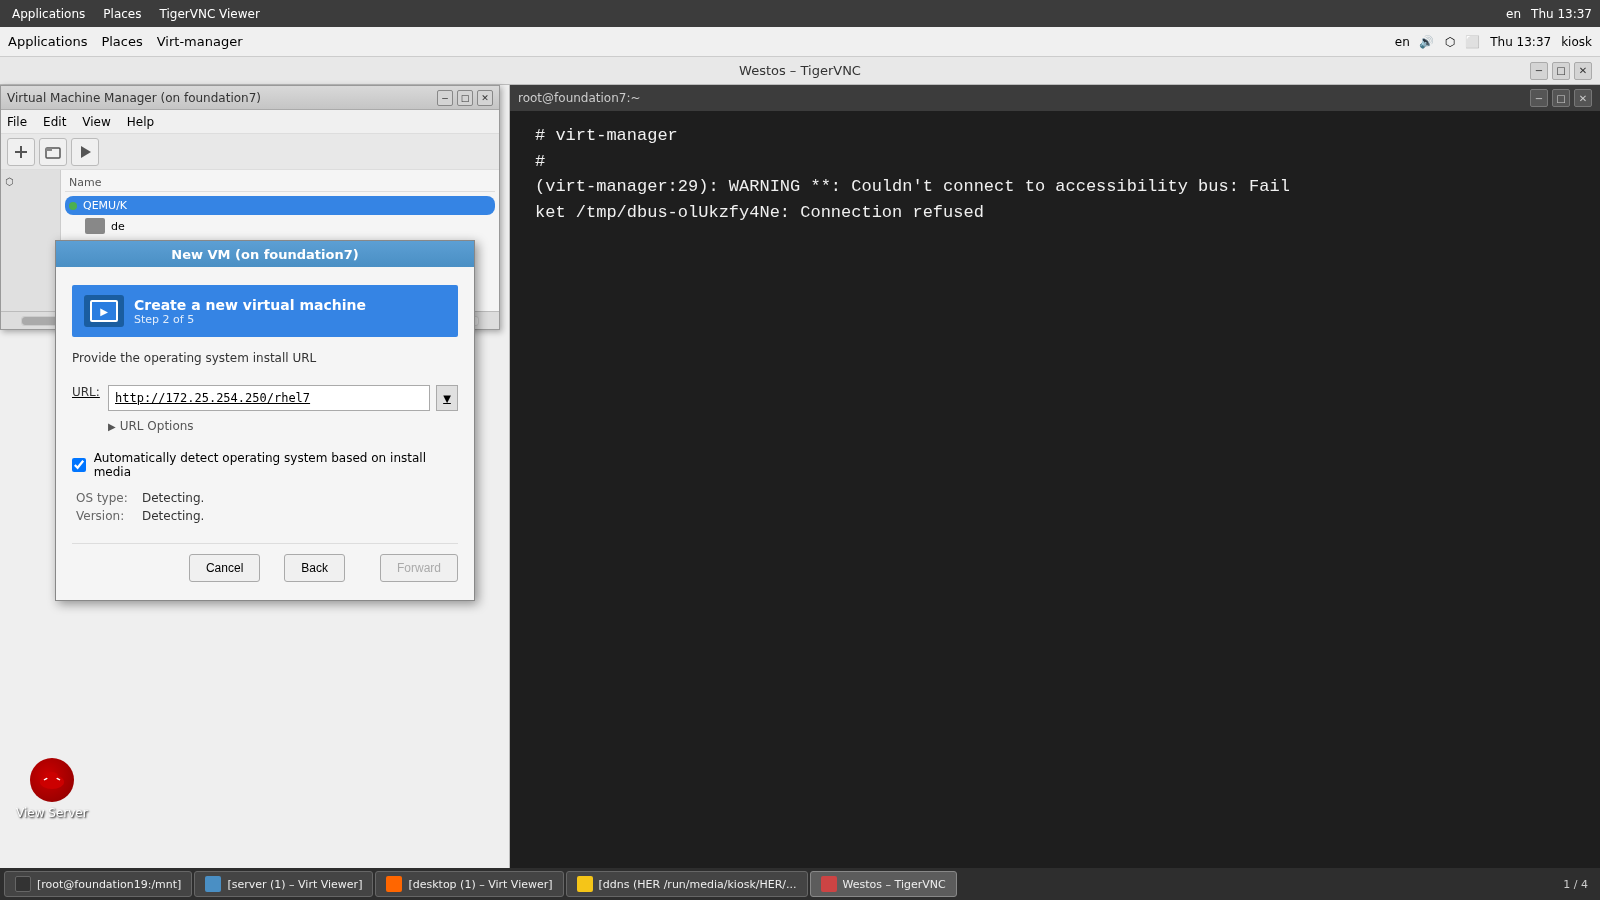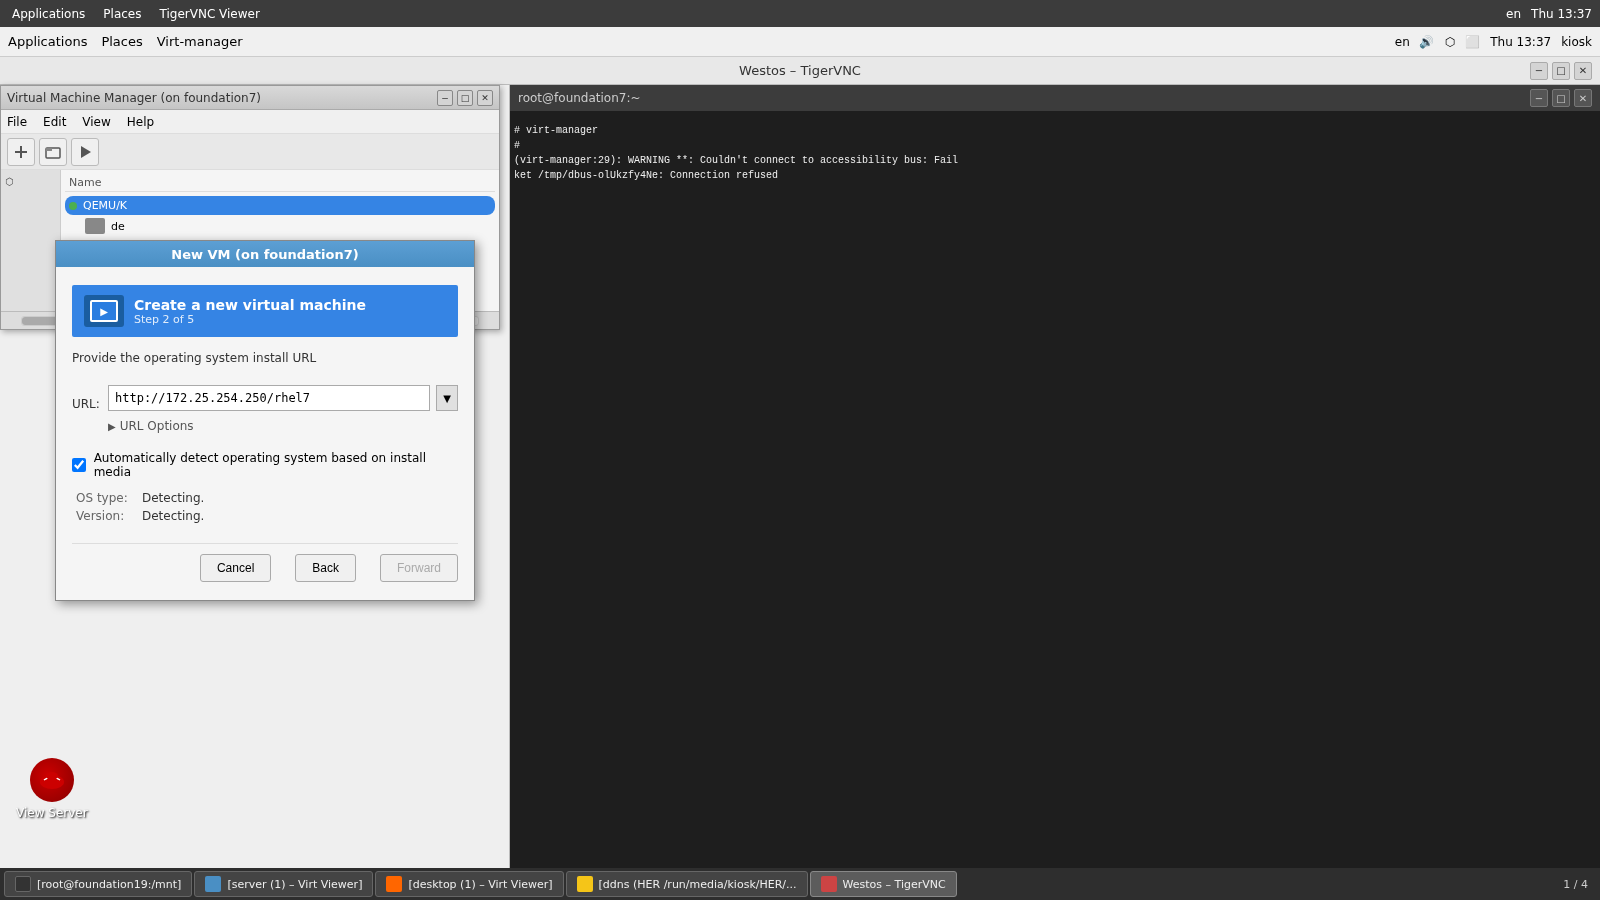--- a/index.html
+++ b/index.html
@@ -293,23 +293,24 @@
       font-size: 11px;
       opacity: 0.85;
     }
     .dialog-section {
       margin-bottom: 12px;
       font-size: 12px;
       color: #333;
     }
     .url-row {
       display: flex;
-      align-items: flex-end;
+      align-items: flex-start;
       gap: 6px;
       margin-top: 20px;
+      text-decoration: underline;
     }
     .url-label {
       font-size: 12px;
       color: #333;
       width: 30px;
     }
     .url-input {
       flex: 1;
       height: 26px;
       border: 1px solid #aaa;
@@ -380,20 +381,21 @@
       padding: 0 16px;
       border: 1px solid #aaa;
       background: #f0f0f0;
       font-size: 12px;
       cursor: pointer;
       border-radius: 3px;
     }
     .dialog-btn.disabled {
       color: #aaa;
       cursor: default;
+      margin-left: 11px;
     }
 
     
     .right-panel {
       flex: 1;
       background: #1e1e1e;
       position: relative;
     }
     .terminal-titlebar {
       height: 26px;
@@ -403,24 +405,24 @@
       justify-content: space-between;
       padding: 0 8px;
       color: #ccc;
       font-size: 12px;
     }
     .terminal-titlebar .t-controls {
       display: flex;
       gap: 4px;
     }
     .terminal-body {
-      padding: 12px 4px;
+      padding: 12px 25px;
       color: #f0f0f0;
       font-family: 'Courier New', monospace;
-      font-size: 10px;
+      font-size: 17px;
       line-height: 1.5;
     }
     .terminal-body .prompt {
       color: #f0f0f0;
     }
     .terminal-body .warning {
       color: #f0f0f0;
     }
     .desktop-icon {
       display: flex;

